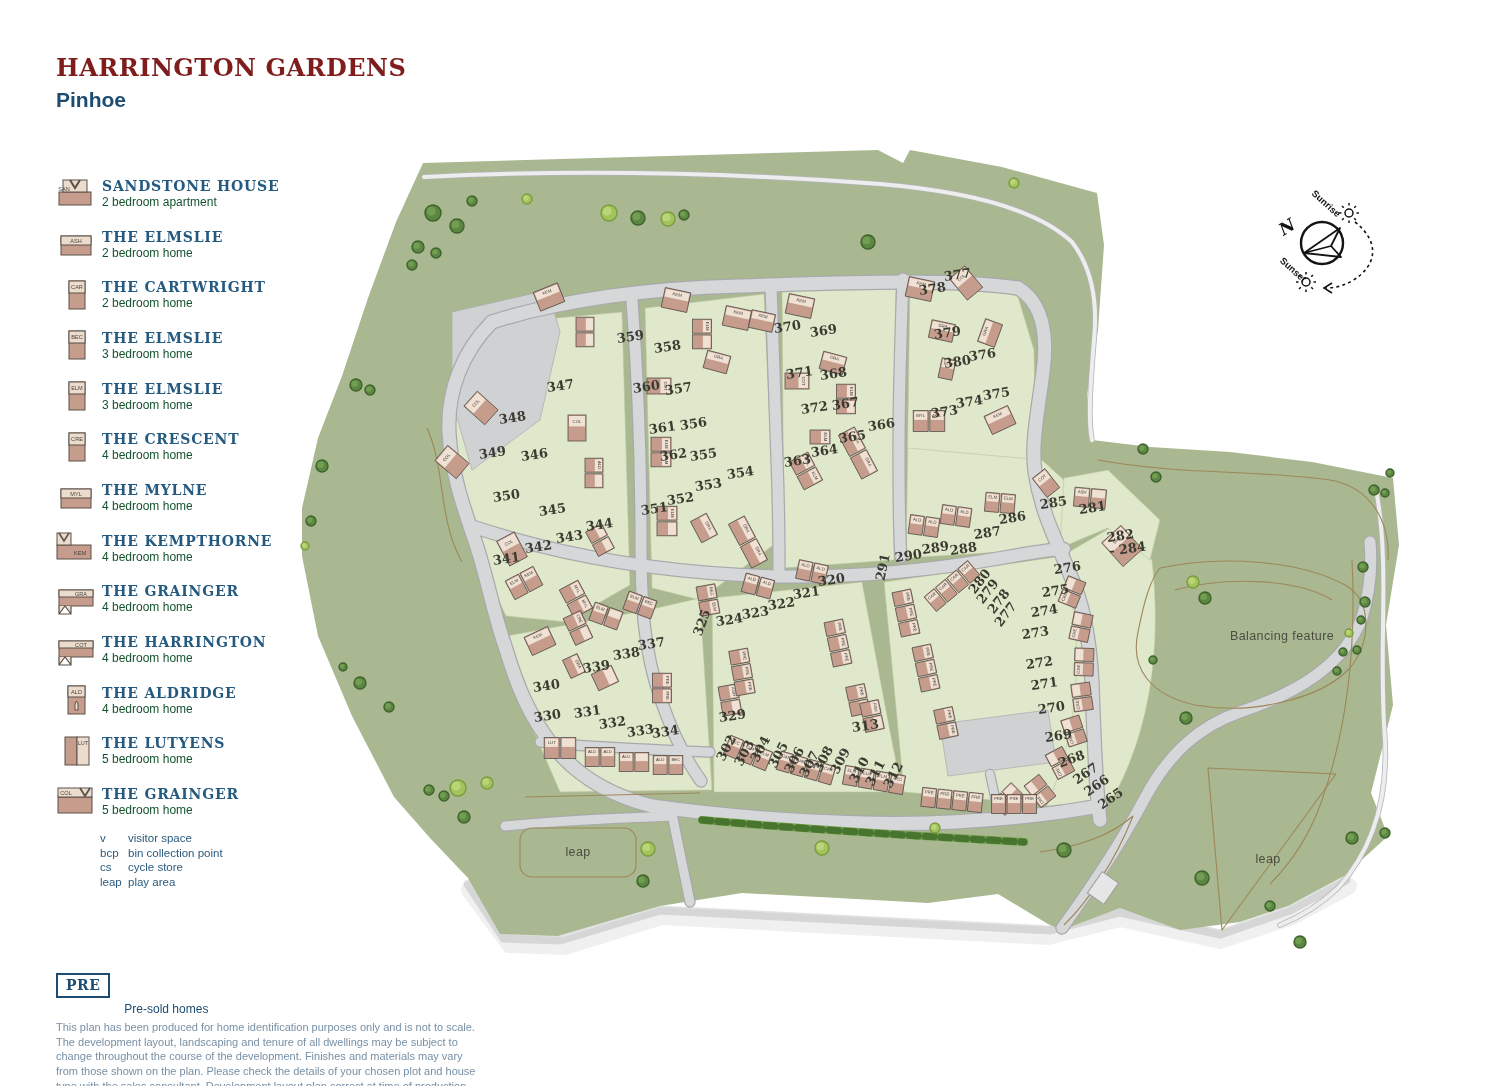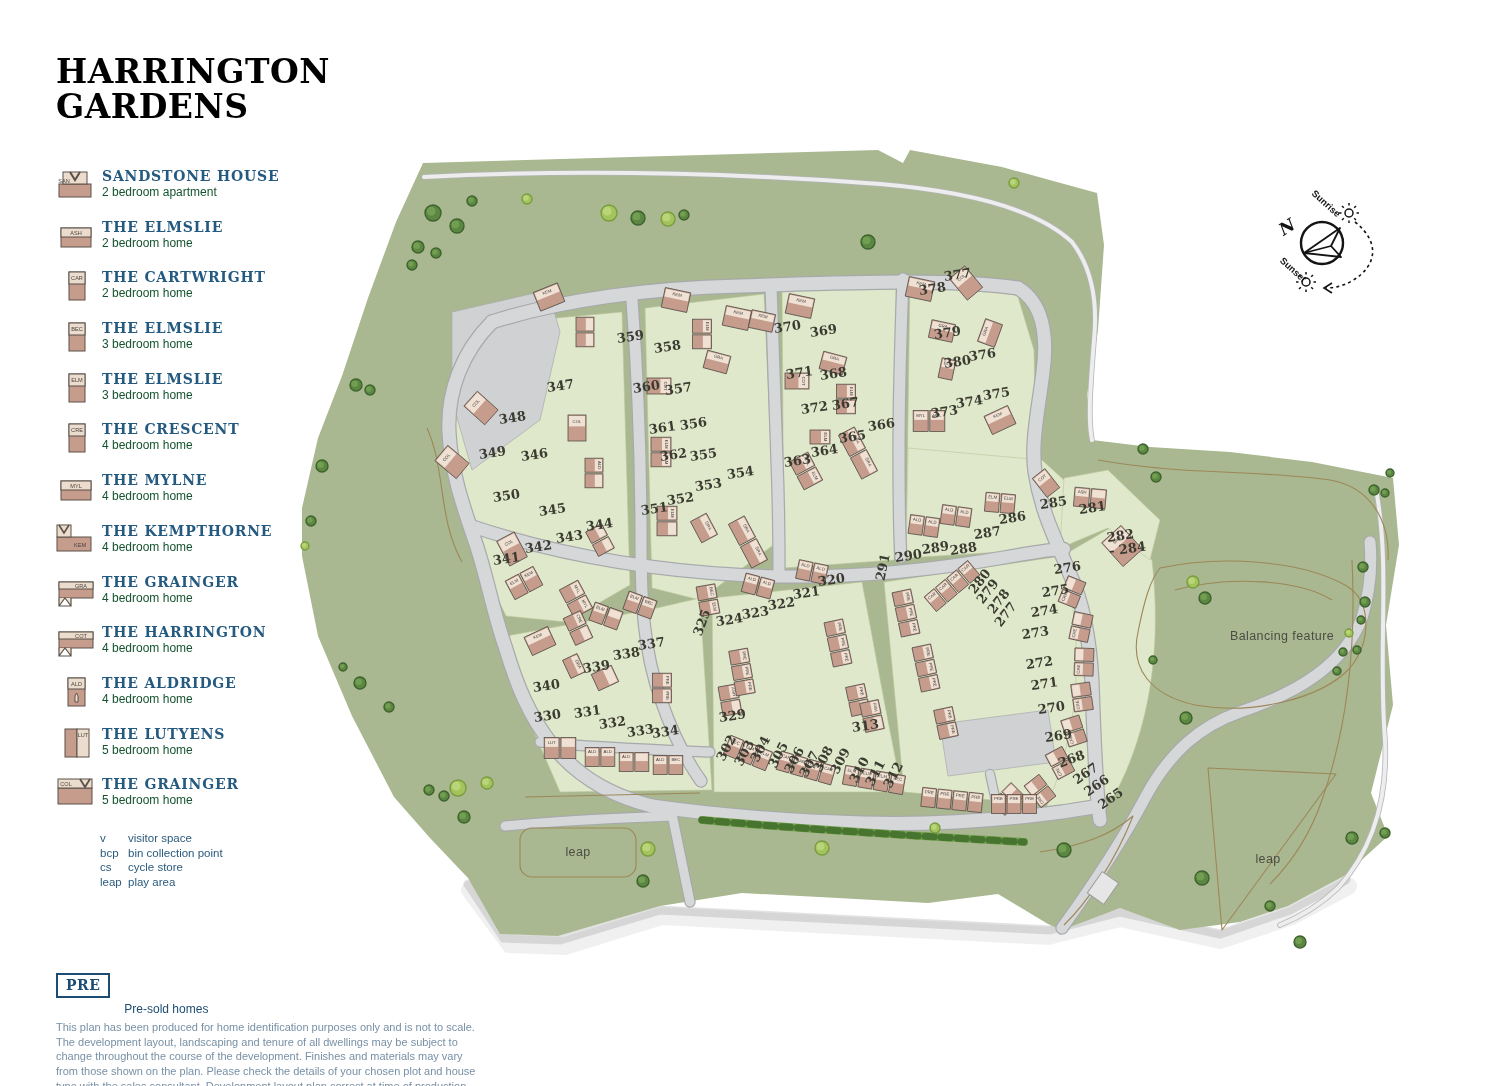--- a/index.html
+++ b/index.html
@@ -2,25 +2,25 @@
 <html><head>
 <meta charset="utf-8">
 <style>
   html,body{margin:0;padding:0;background:#fff;}
   #page{position:relative;width:1504px;height:1086px;background:#ffffff;overflow:hidden;
         font-family:"Liberation Sans",sans-serif;}
   #site-svg{position:absolute;left:0;top:0;}
 
   
   .panel{position:absolute;left:56px;top:55px;width:400px;z-index:5;}
-  .title{font-family:"DejaVu Serif",serif;font-weight:600;font-size:33px;letter-spacing:.5px;
-         color:#000000;line-height:1.05;}
+  .title{font-family:"DejaVu Serif",serif;font-weight:600;font-size:24px;letter-spacing:.5px;
+         color:#7f1d1d;line-height:1.05;}
   .subtitle{font-weight:700;font-size:21px;color:#1d4c72;margin-top:8px;}
   .legend{position:absolute;left:56px;top:168px;z-index:5;}
-  .legend-item{display:flex;align-items:flex-start;height:50.7px;}
+  .legend-item{display:flex;align-items:center;height:50.7px;}
   .legend-icon{width:42px;height:34px;flex:0 0 42px;margin-right:4px;}
   .legend-text{padding-left:0px;}
   .legend-name{font-family:"DejaVu Serif",serif;font-size:14px;letter-spacing:.8px;
                color:#255a80;font-weight:600;}
   .legend-desc{font-size:12px;color:#14532d;margin-top:1px;}
   .key{position:absolute;left:100px;top:831px;z-index:5;font-size:11.5px;color:#2a5a7d;line-height:14.6px;}
   .key-row{display:flex;}
   .key-code{width:28px;}
   .presold{position:absolute;left:56px;top:955px;z-index:5;display:flex;align-items:center;}
   .pre-box{border:2px solid #1d4c72;color:#1d4c72;font-family:"DejaVu Serif",serif;font-weight:700;
@@ -925,20 +925,21 @@
         <path d="M1306,274.5 V272 M1306,289.5 V292 M1298.5,282 H1296 M1313.5,282 H1316
                  M1300.8,276.8 L1299,275 M1311.2,287.2 L1313,289 M1311.2,276.8 L1313,275 M1300.8,287.2 L1299,289"></path>
       </g>
       <path class="compass-line" stroke-width="1.6" stroke-dasharray="3 3.2" fill="none" d="M1355,222 C1378,240 1380,264 1352,281 C1343,286 1334,288 1326,288"></path>
       <path class="compass-line" stroke-width="1.6" fill="none" d="M1332,283 L1324,288 L1332,293"></path>
     </g>
   </svg>
 
   <div class="panel">
     <div class="title">HARRINGTON GARDENS</div>
+    <div class="subtitle">Pinhoe</div>
   </div>
 
   <div class="legend" id="legend">
 
     <div class="legend-item">
       <div class="legend-icon"><svg width="42" height="34" viewBox="0 0 42 34">
             <rect x="3" y="16" width="32" height="13" class="li-dark"></rect>
             <rect x="7" y="4" width="24" height="12" class="li-light"></rect>
             <path d="M14,4 L19,12 L24,4" fill="none" stroke="#5a5149" stroke-width="2"></path>
             <text x="8" y="15" class="li-code" text-anchor="start">SAN</text>

